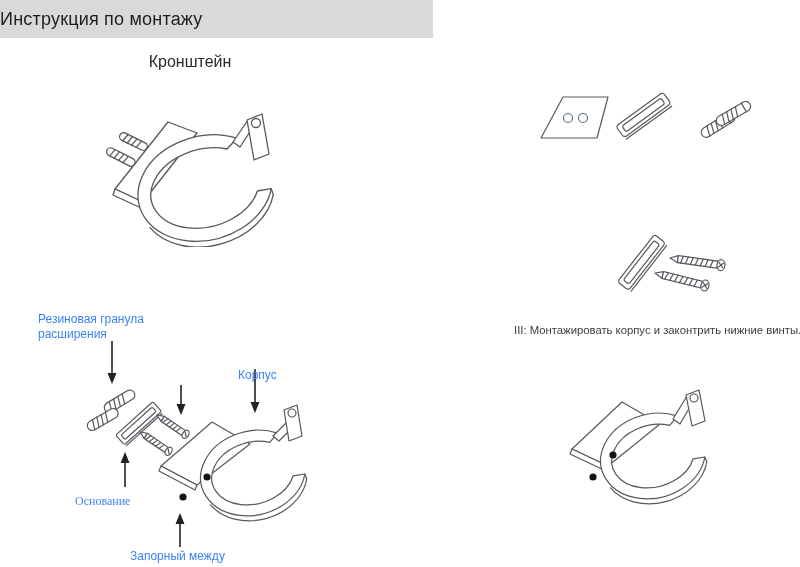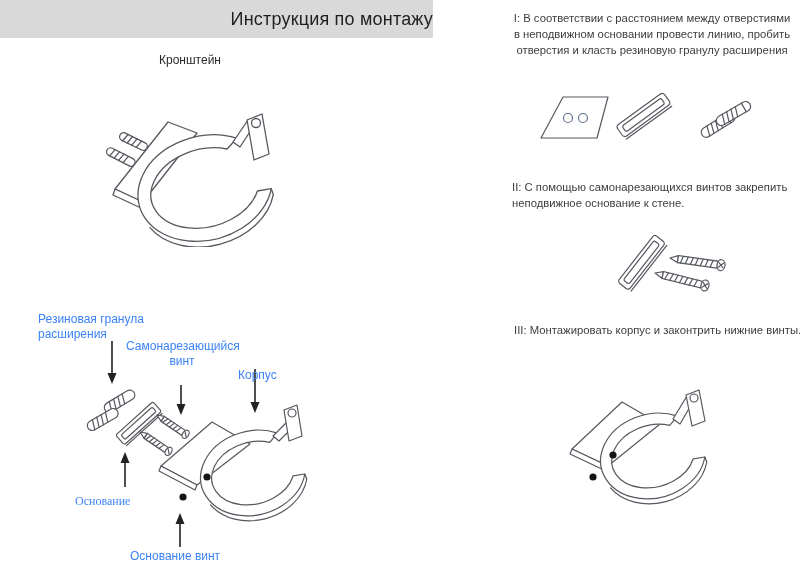--- a/index.html
+++ b/index.html
@@ -3,24 +3,24 @@
 <meta charset="utf-8">
 <style>
   html,body{margin:0;padding:0;background:#fff;}
   #page{
     position:relative;width:800px;height:567px;background:#ffffff;
     font-family:"Liberation Sans", sans-serif;color:#333;overflow:hidden;
   }
   .abs{position:absolute;}
   #title-band{
     left:0;top:0;width:433px;height:38px;background:#d9d9d9;
-    display:flex;align-items:center;justify-content:flex-end;
+    display:flex;align-items:center;justify-content:flex-start;
   }
   #title-band .title{font-size:18px;color:#1f1f1f;letter-spacing:.2px;}
-  #subtitle{left:90px;top:53px;width:200px;text-align:center;font-size:12px;color:#2a2a2a;}
+  #subtitle{left:90px;top:53px;width:200px;text-align:center;font-size:16px;color:#2a2a2a;}
   .step-text{font-size:11.3px;color:#3d3d3d;line-height:16px;}
   #step1-text{left:510px;top:10px;width:284px;text-align:center;}
   #step2-text{left:512px;top:179px;width:288px;text-align:left;}
   #step3-text{left:514px;top:322px;width:288px;text-align:left;}
   .part-label{font-size:12px;color:#3b82f6;line-height:15px;}
   #lbl-granule{left:38px;top:312px;width:122px;text-align:left;}
   #lbl-selftap{left:126px;top:339px;width:112px;text-align:center;}
   #lbl-body{left:238px;top:368px;width:70px;text-align:left;}
   #lbl-base{left:75px;top:494px;width:90px;text-align:left;font-family:Liberation Serif, serif;}
   #lbl-locking{left:130px;top:549px;width:120px;text-align:left;}
@@ -135,26 +135,24 @@
       <line x1="240" y1="64" x2="240" y2="99"></line>
         <polygon points="240,108 235.5,97 244.5,97" stroke="none"></polygon>
       <line x1="110" y1="182" x2="110" y2="156"></line>
         <polygon points="110,147 105.5,158 114.5,158" stroke="none"></polygon>
       <line x1="165" y1="242" x2="165" y2="217"></line>
         <polygon points="165,208 160.5,219 169.5,219" stroke="none"></polygon>
     </g>
   </svg>
 
   <div class="abs part-label" id="lbl-granule">Резиновая гранула расширения</div>
-  <div class="abs part-label" id="lbl-selftap">Самонарезающийся винт</div>
   <div class="abs part-label" id="lbl-body">Корпус</div>
   <div class="abs part-label" id="lbl-base">Основание</div>
-  <div class="abs part-label" id="lbl-locking">Основание винт</div>
-
-  <div class="abs step-text" id="step1-text">I: В соответствии с расстоянием между отверстиями в неподвижном основании провести линию, пробить отверстия и класть резиновую гранулу расширения</div>
+  <div class="abs part-label" id="lbl-locking">Запорный между</div>
+
 
   <svg class="abs" style="left:525px;top:80px" width="260" height="95" viewBox="0 0 260 95">
     <g stroke="#55585e" stroke-width="1.2" fill="none" stroke-linejoin="round" stroke-linecap="round">
       <polygon points="38,17 83,17 72,58 16,58" fill="#fff"></polygon>
       <circle cx="43" cy="38" r="4.5" stroke="#5c6e8a"></circle>
       <circle cx="58" cy="38" r="4.5" stroke="#5c6e8a"></circle>
       <g transform="translate(95,52) rotate(-36)">
         <rect x="0" y="-7" width="58" height="14" rx="3" fill="#fff"></rect>
         <rect x="5" y="-3.5" width="48" height="7" rx="2" fill="#fff"></rect>
         <line x1="1" y1="9.5" x2="57" y2="9.5"></line>
@@ -171,21 +169,20 @@
         <rect x="0" y="-5" width="38" height="10" rx="5" fill="#fff"></rect>
         <line x1="9" y1="-5" x2="6" y2="5"></line>
           <line x1="14" y1="-5" x2="11" y2="5"></line>
         <line x1="19" y1="-5" x2="16" y2="5"></line>
           <line x1="24" y1="-5" x2="21" y2="5"></line>
         <line x1="31" y1="-5" x2="31" y2="5"></line>
       </g>
     </g>
   </svg>
 
-  <div class="abs step-text" id="step2-text">II: С помощью самонарезающихся винтов закрепить неподвижное основание к стене.</div>
 
   <svg class="abs" style="left:595px;top:228px" width="180" height="80" viewBox="0 0 180 80">
     <g stroke="#55585e" stroke-width="1.2" fill="none" stroke-linejoin="round" stroke-linecap="round">
       <g transform="translate(28,58) rotate(-52)">
         <rect x="0" y="-7" width="60" height="14" rx="3" fill="#fff"></rect>
         <rect x="5" y="-3.5" width="50" height="7" rx="2" fill="#fff"></rect>
         <line x1="1" y1="9.5" x2="59" y2="9.5"></line>
       </g>
       <g transform="translate(75,30) rotate(8)">
         <path d="M0 0 L8 -3.5 L8 3.5 Z" fill="#fff"></path>

